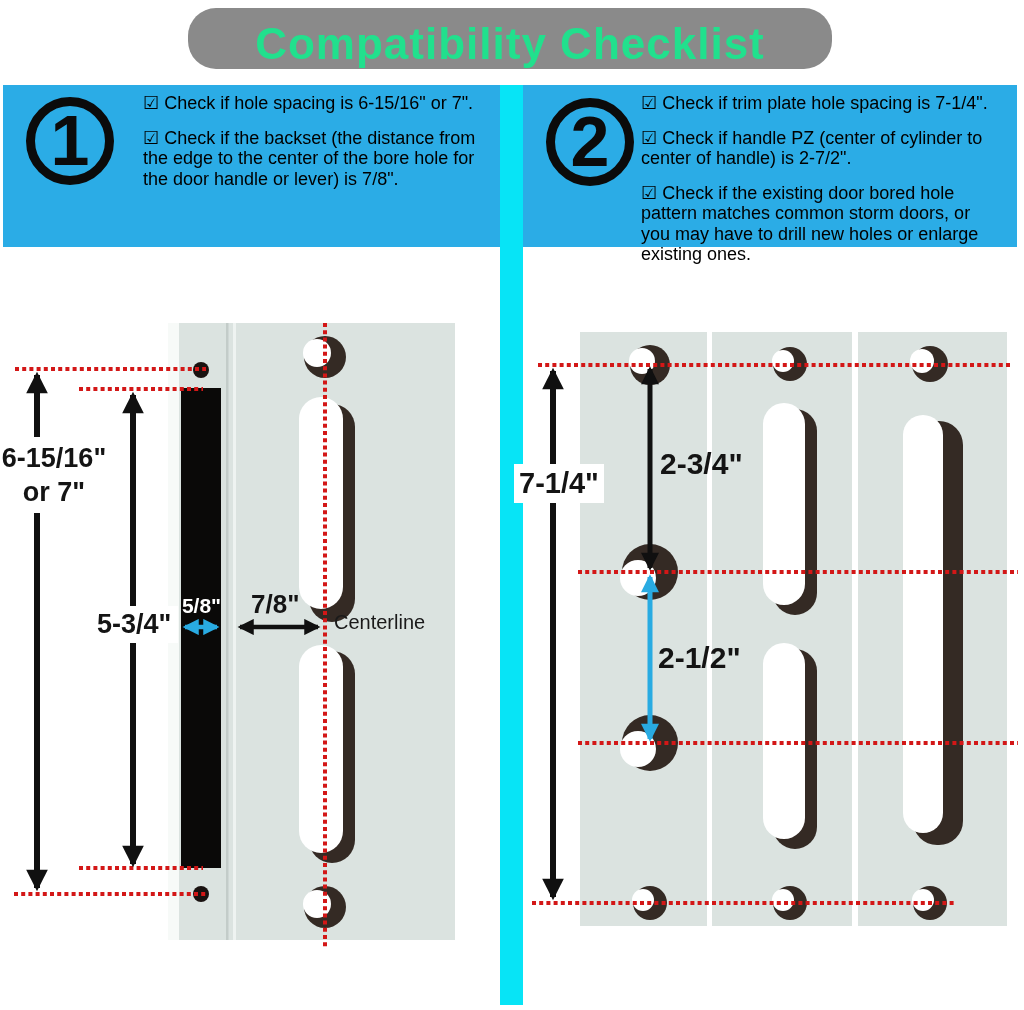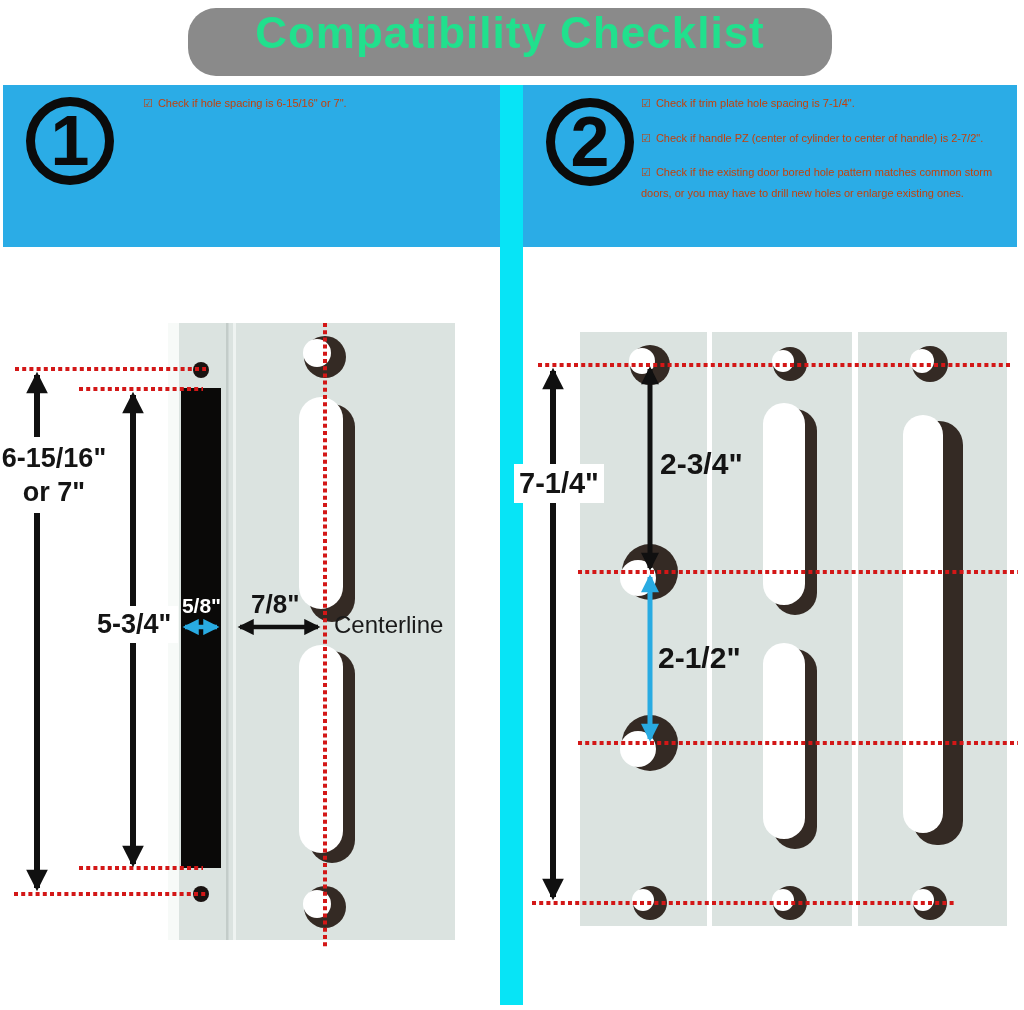--- a/index.html
+++ b/index.html
@@ -1,51 +1,51 @@
 <!DOCTYPE html>
 <html><head>
 <meta charset="utf-8">
 <style>
   html,body{margin:0;padding:0;background:#ffffff;}
   .canvas{position:relative;width:1024px;height:1010px;background:#ffffff;overflow:hidden;
           font-family:"Liberation Sans",sans-serif;}
 
   
-  .header-bar{position:absolute;left:188px;top:8px;width:644px;height:68px;background:#8a8a8a;
-              border-radius:28px;display:flex;align-items:flex-start;justify-content:center;}
+  .header-bar{position:absolute;left:188px;top:8px;width:644px;height:61px;background:#8a8a8a;
+              border-radius:28px;display:flex;align-items:flex-end;justify-content:center;}
   .header-title{color:#21e08d;font-size:44px;font-weight:bold;letter-spacing:1px;}
 
   
   .panel{position:absolute;top:85px;height:162px;background:#2bace6;}
   .panel-1{left:3px;width:497px;}
   .panel-2{left:523px;width:494px;}
   .divider-stripe{position:absolute;left:500px;top:85px;width:23px;height:920px;background:#07e4f6;}
 
   
   .num-badge{position:absolute;width:70px;height:70px;border:9px solid #0b0b0b;border-radius:50%;
              display:flex;align-items:center;justify-content:center;color:#0b0b0b;
              font-size:70px;font-weight:bold;line-height:1;}
   .num-1{left:26px;top:97px;}
   .num-2{left:546px;top:98px;}
 
   
-  .checklist{position:absolute;top:93px;color:#c2410c;font-size:11px;line-height:20.5px;}
+  .checklist{position:absolute;top:93px;color:#000000;font-size:18px;line-height:20.5px;}
   .checklist-1{left:143px;width:336px;}
   .checklist-2{left:641px;width:352px;}
   .item{margin-bottom:14px;}
   .cb{margin-right:5px;}
 
   
   .lbl{position:absolute;z-index:5;color:#141414;font-weight:bold;white-space:nowrap;}
   .lbl-spacing{left:0;top:437px;width:108px;background:#ffffff;text-align:center;
                font-size:27px;line-height:34px;padding:4px 0;}
   .lbl-mortise-h{left:90px;top:606px;background:#ffffff;font-size:27px;padding:3px 7px;}
   .lbl-mortise-w{left:181px;top:594px;width:41px;text-align:center;color:#ffffff;font-size:21px;}
   .lbl-backset{left:251px;top:589px;font-size:26px;}
-  .lbl-centerline{left:334px;top:611px;font-size:24px;font-weight:normal;color:#1a1a1a;}
+  .lbl-centerline{left:334px;top:611px;font-size:20px;font-weight:normal;color:#1a1a1a;}
   .lbl-plate-spacing{left:514px;top:464px;background:#ffffff;font-size:29px;padding:3px 5px;}
   .lbl-cyl{left:660px;top:447px;font-size:30px;}
   .lbl-pz{left:658px;top:641px;font-size:30px;}
 
   .diagram-svg{position:absolute;left:0;top:0;z-index:2;}
 </style>
 </head>
 <body>
 
 <div class="canvas">
@@ -61,20 +61,23 @@
   <div class="num-badge num-1">
     <span>1</span>
   </div>
   <div class="num-badge num-2">
     <span>2</span>
   </div>
 
   <div class="checklist checklist-1">
     <div class="item">
       <span class="cb">☑</span><span>Check if hole spacing is 6-15/16" or 7".</span>
+    </div>
+    <div class="item">
+      <span class="cb">☑</span><span>Check if the backset (the distance from the edge to the center of the bore hole for the door handle or lever) is 7/8".</span>
     </div>
   </div>
 
   <div class="checklist checklist-2">
     <div class="item">
       <span class="cb">☑</span><span>Check if trim plate hole spacing is 7-1/4".</span>
     </div>
     <div class="item">
       <span class="cb">☑</span><span>Check if handle PZ (center of cylinder to center of handle) is 2-7/2".</span>
     </div>

